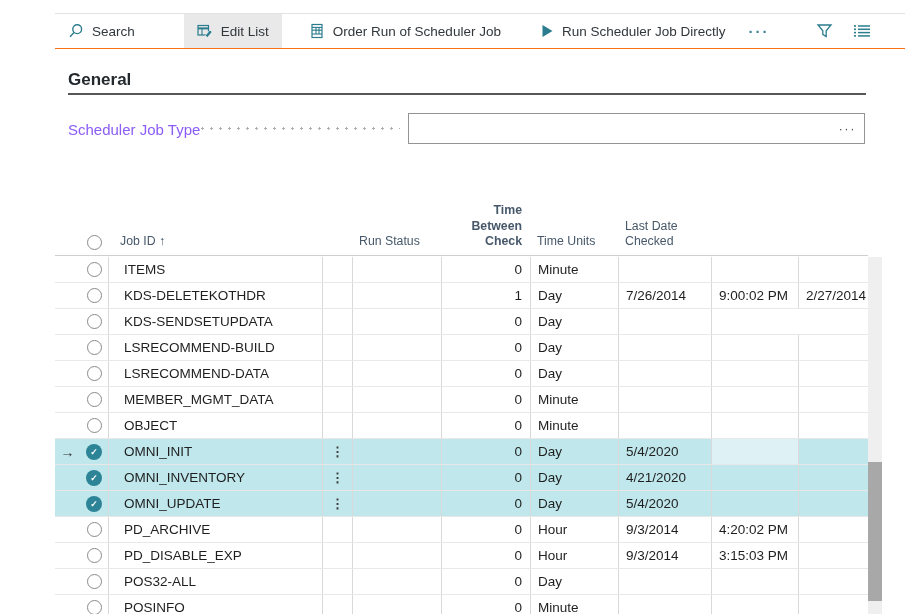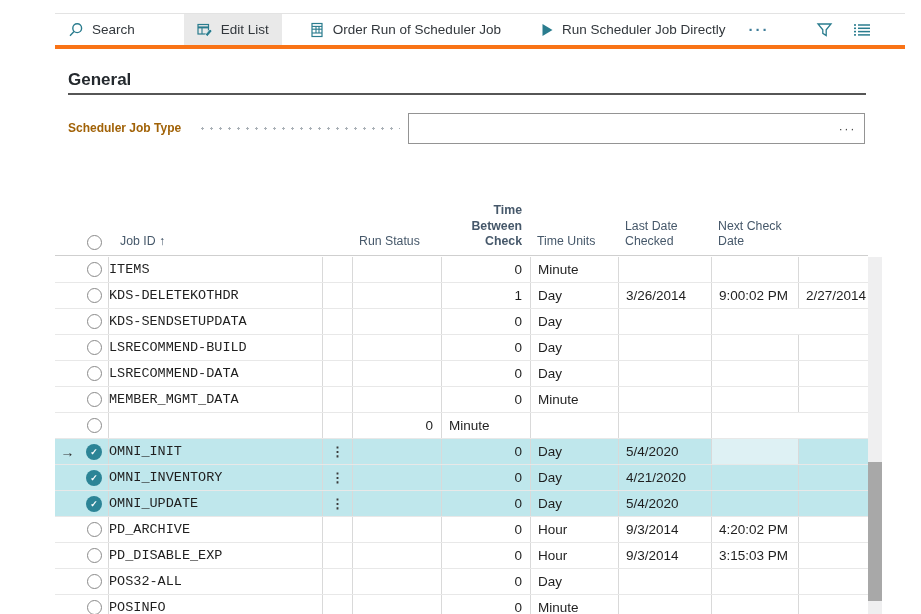--- a/index.html
+++ b/index.html
@@ -5,21 +5,21 @@
   * { margin:0; padding:0; box-sizing:border-box; }
   html,body { width:921px; height:614px; }
   body {
     position:relative; overflow:hidden; background:#ffffff;
     font-family:"Liberation Sans", sans-serif; color:#222;
   }
 
   
   .toolbar {
     position:absolute; left:55px; top:13px; width:850px; height:36px;
-    border-top:1px solid #e3e3e3; border-bottom:4px solid #f97316;
+    border-top:1px solid #e3e3e3; border-bottom:1px solid #f97316;
     display:flex; align-items:stretch; background:#fff;
   }
   .tb-btn {
     display:flex; align-items:center; gap:8px; padding:0 13px;
     font-size:13.5px; color:#32373c; cursor:pointer; white-space:nowrap;
   }
   .tb-btn.active { background:#e9e9e9;margin-left:36px; }
   .tb-btn .ticon { display:flex; align-items:center; color:#2a7c8e; }
   .tb-gap { width:14px; }
   .tb-overflow {
@@ -37,21 +37,21 @@
   .section-heading {
     position:absolute; left:68px; top:70px;
     font-size:17px; font-weight:bold; color:#24292e;
   }
   .section-rule {
     position:absolute; left:68px; top:93px; width:798px;
     border-bottom:2px solid #565656;
   }
   .field-label {
     position:absolute; left:68px; top:121px;
-    font-size:12px; color:#a16207;font-weight:bold;
+    font-size:15px; color:#8b5cf6;
   }
   .field-leader {
     position:absolute; left:198px; top:127px; width:202px; height:3px;
     background-image:radial-gradient(circle, #a9b0b6 1.1px, transparent 1.4px);
     background-size:9px 3px; background-repeat:repeat-x;
     background-position:left center;
   }
   .field-input {
     position:absolute; left:408px; top:113px; width:457px; height:31px;
     border:1px solid #949494; background:#fff;
@@ -85,21 +85,21 @@
   }
   .row {
     height:26px; align-items:center; border-bottom:1px solid #e8e8e8;
     font-size:13.5px; color:#1f1f1f; background:#fff;
   }
   .row.selected { background:#bfe7ec; }
   .cell { height:100%; display:flex; align-items:center; overflow:hidden; white-space:nowrap; }
   .cell.vline { border-left:1px solid #d9d9d9; }
   .arrow-cell { justify-content:center; color:#303030; font-size:14px; }
   .check-cell { justify-content:center; }
-  .jobid-cell { padding-left:0;font-family:Liberation Mono, monospace; }
+  .jobid-cell { padding-left:15px; }
   .menu-cell { justify-content:center; color:#3a3a3a; font-size:13px; font-weight:bold; letter-spacing:0; cursor:pointer; }
   .num-cell { justify-content:flex-end; padding-right:8px; }
   .txt-cell { padding-left:7px; }
   .cell.focused { background:#def1f4; }
 
   .radio {
     width:15px; height:15px; border-radius:50%;
     border:1px solid #8a8a8a; background:#fff;
     display:flex; align-items:center; justify-content:center;
     cursor:pointer; flex:0 0 auto;
@@ -209,21 +209,20 @@
   </div>
   <div class="hc jobid-h">
     <span>Job ID</span>
     <span>↑</span>
   </div>
   <div class="hc"></div>
   <div class="hc h-left">Run Status</div>
   <div class="hc h-right">Time Between Check</div>
   <div class="hc h-left">Time Units</div>
   <div class="hc h-left">Last Date Checked</div>
-  <div class="hc h-left">Next Check Date</div>
 </div>
 
 <div class="rows" id="rows">
   <div class="row grid-cols">
     <div class="cell arrow-cell"></div>
     <div class="cell check-cell">
         <span class="radio"></span>
       </div>
     <div class="cell vline jobid-cell">ITEMS</div>
     <div class="cell vline menu-cell"></div>
@@ -238,21 +237,21 @@
   <div class="row grid-cols">
     <div class="cell arrow-cell"></div>
     <div class="cell check-cell">
         <span class="radio"></span>
       </div>
     <div class="cell vline jobid-cell">KDS-DELETEKOTHDR</div>
     <div class="cell vline menu-cell"></div>
     <div class="cell vline txt-cell"></div>
     <div class="cell vline num-cell">1</div>
     <div class="cell vline txt-cell">Day</div>
-    <div class="cell vline txt-cell">3/26/2014</div>
+    <div class="cell vline txt-cell">7/26/2014</div>
     <div class="cell vline txt-cell">9:00:02 PM</div>
     <div class="cell vline txt-cell">2/27/2014</div>
   </div>
 
   <div class="row grid-cols">
     <div class="cell arrow-cell"></div>
     <div class="cell check-cell">
         <span class="radio"></span>
       </div>
     <div class="cell vline jobid-cell">KDS-SENDSETUPDATA</div>
@@ -307,20 +306,21 @@
     <div class="cell vline txt-cell"></div>
     <div class="cell vline txt-cell"></div>
     <div class="cell vline txt-cell"></div>
   </div>
 
   <div class="row grid-cols">
     <div class="cell arrow-cell"></div>
     <div class="cell check-cell">
         <span class="radio"></span>
       </div>
+    <div class="cell vline jobid-cell">OBJECT</div>
     <div class="cell vline menu-cell"></div>
     <div class="cell vline txt-cell"></div>
     <div class="cell vline num-cell">0</div>
     <div class="cell vline txt-cell">Minute</div>
     <div class="cell vline txt-cell"></div>
     <div class="cell vline txt-cell"></div>
     <div class="cell vline txt-cell"></div>
   </div>
 
   <div class="row grid-cols selected">

